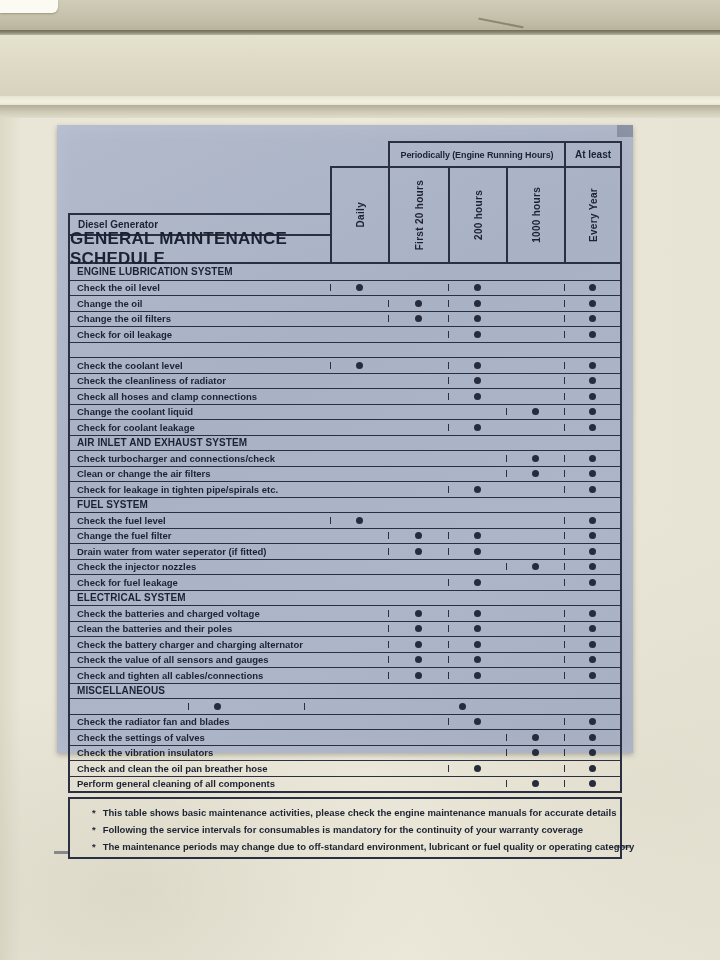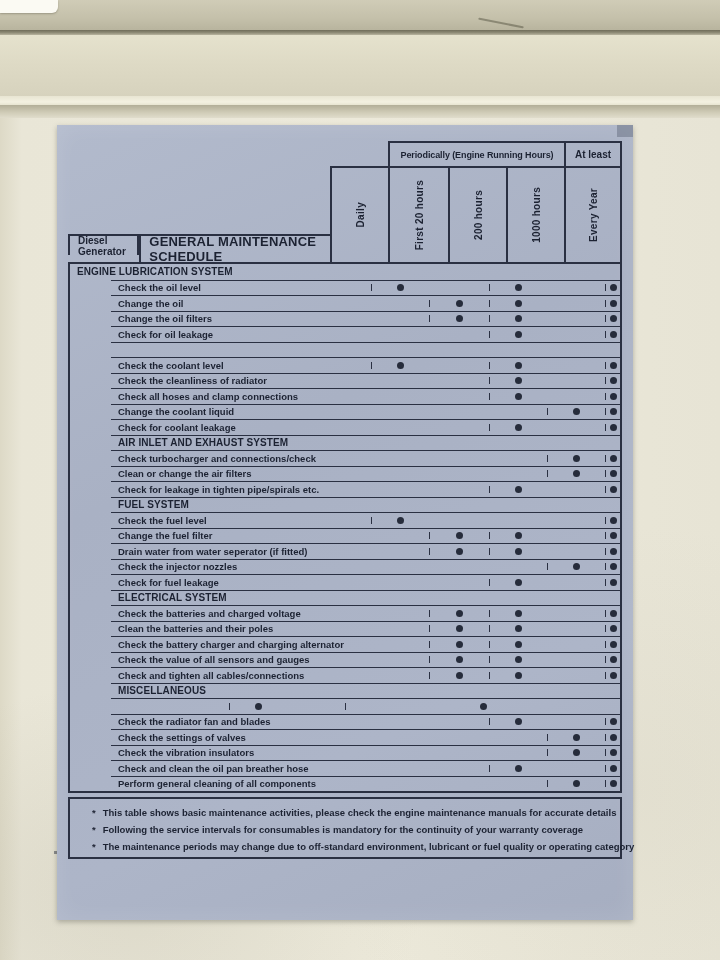--- a/index.html
+++ b/index.html
@@ -26,51 +26,51 @@
   .panel-main{position:absolute;left:0;top:118px;width:720px;height:842px;
     background:
       radial-gradient(420px 300px at 18% 92%, rgba(180,176,158,.25), rgba(0,0,0,0) 70%),
       radial-gradient(500px 380px at 88% 80%, rgba(200,196,178,.18), rgba(0,0,0,0) 70%),
       linear-gradient(90deg,#ddd9c6 0%,#e9e6d7 3%,#ece9da 50%,#e7e4d5 100%);}
   .scratch{position:absolute;left:478px;top:22px;width:46px;height:2px;background:#5f5c4b;
     transform:rotate(11deg);opacity:.55;border-radius:2px;}
   .tick-left{position:absolute;left:54px;top:851px;width:15px;height:3px;background:#3c4150;opacity:.55;}
   .tick-right{position:absolute;left:616px;top:845px;width:15px;height:3px;background:#3c4150;opacity:.45;}
   
-  .sticker{position:absolute;left:57px;top:125px;width:576px;height:795px;box-sizing:border-box;
+  .sticker{position:absolute;left:57px;top:125px;width:576px;height:628px;box-sizing:border-box;
     padding:16px 0 0 11px;
     background:linear-gradient(155deg,#b2bacc 0%,#a9b1c4 38%,#adb5c8 72%,#a6aec1 100%);
     box-shadow:0 2px 5px rgba(70,70,58,.35), inset 0 0 24px rgba(255,255,255,.12);}
   .sticker::after{content:"";position:absolute;right:0;top:0;width:16px;height:12px;
     background:rgba(70,76,95,.35);}
   .tbl{width:554px;color:#1c2232;}
   
   .band1{display:flex;height:25px;}
   .b1sp{width:320px;}
   .b1cell{box-sizing:border-box;border:2px solid #2a3042;border-bottom:none;
     display:flex;align-items:center;justify-content:center;font-weight:700;}
   .b1cell.periodic{width:176px;border-right:none;font-size:9px;letter-spacing:-.1px;}
   .b1cell.atleast{width:58px;font-size:10px;}
   
   .band2{position:relative;height:96px;}
-  .lstack{position:absolute;left:0;bottom:0;width:264px;display:flex;flex-direction:row;}
+  .lstack{position:absolute;left:0;bottom:0;width:264px;display:flex;flex-direction:column;}
   .dg{box-sizing:border-box;height:21px;border:2px solid #2a3042;border-bottom:none;
     display:flex;align-items:center;padding-left:8px;font-size:10px;font-weight:700;}
   .gm{box-sizing:border-box;height:28px;border:2px solid #2a3042;border-bottom:none;
-    display:flex;align-items:center;padding-left:8px;font-size:13px;font-weight:800;letter-spacing:.2px;}
+    display:flex;align-items:center;font-size:17px;font-weight:800;letter-spacing:.2px;}
   .vcells{position:absolute;left:262px;top:0;height:96px;display:flex;}
   .vcell{box-sizing:border-box;height:96px;border:2px solid #2a3042;border-bottom:none;border-right:none;
     display:flex;align-items:center;justify-content:center;}
   .vcell:last-child{border-right:2px solid #2a3042;}
   .vtext{writing-mode:vertical-rl;transform:rotate(180deg);font-size:10px;font-weight:700;
     letter-spacing:.3px;white-space:nowrap;}
   
   .t-body{box-sizing:border-box;width:554px;border:2px solid #2a3042;}
   .brow{display:flex;box-sizing:border-box;height:15.5px;align-items:center;}
-  .brow + .brow{border-top:1.5px solid #2a3042;margin-left:41px;}
+  .brow + .brow{border-top:1.5px solid #2a3042;}
   .cell{box-sizing:border-box;display:flex;align-items:center;overflow:hidden;}
   .cell.lbl{width:260px;padding-left:7px;font-size:9.5px;font-weight:700;white-space:nowrap;}
   .brow.section .cell.lbl{font-size:10px;font-weight:800;letter-spacing:.1px;}
   .cell.rest{flex:1;border-left:1.5px solid #2a3042;}
   .cell.mark{justify-content:center;border-left:1.5px solid #2a3042;}
   .cell.m0{width:58px;} .cell.m1{width:60px;} .cell.m2{width:58px;}
   .cell.m3{width:58px;} .cell.m4{flex:1;}
   .dot{width:7px;height:7px;border-radius:50%;background:#262c3b;}
   
   .notes{box-sizing:border-box;width:554px;height:62px;margin-top:4px;border:2px solid #2a3042;

